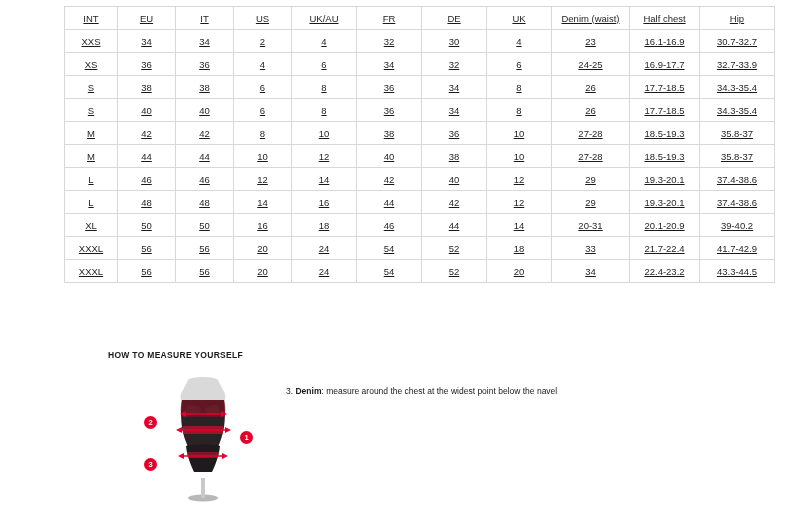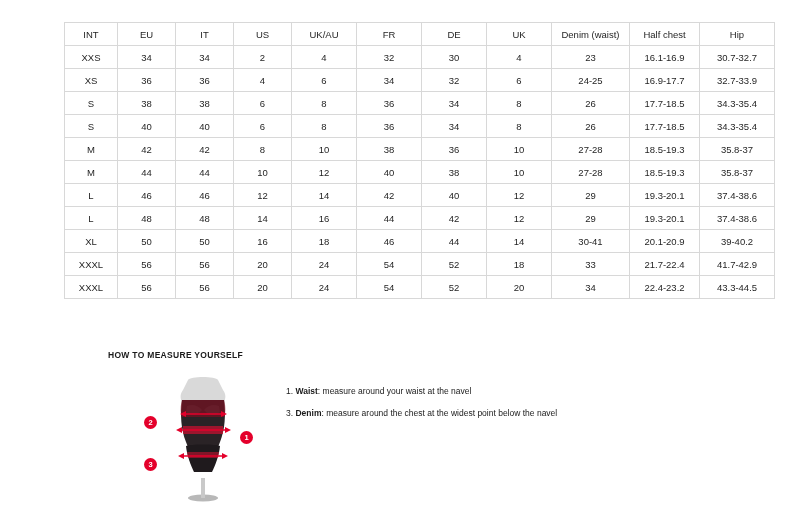--- a/index.html
+++ b/index.html
@@ -18,22 +18,23 @@
   .page {
     position: relative;
     width: 798px;
     height: 519px;
   }
 
   
   .size-table-wrap {
     position: absolute;
     left: 64px;
-    top: 22px;
+    top: 6px;
     width: 670px;
+    text-decoration: underline;
   }
   table.size-table {
     border-collapse: collapse;
     width: 670px;
     table-layout: fixed;
   }
   table.size-table th,
   table.size-table td {
     border: 1px solid #d8d8d8;
     height: 22px;
@@ -267,21 +268,21 @@
         </tr>
         <tr>
           <td>XL</td>
           <td>50</td>
           <td>50</td>
           <td>16</td>
           <td>18</td>
           <td>46</td>
           <td>44</td>
           <td>14</td>
-          <td>30-41</td>
+          <td>20-31</td>
           <td>20.1-20.9</td>
           <td>39-40.2</td>
         </tr>
         <tr>
           <td>XXXL</td>
           <td>56</td>
           <td>56</td>
           <td>20</td>
           <td>24</td>
           <td>54</td>
@@ -352,24 +353,20 @@
           <polygon points="62,82 56,79 56,85" fill="#e4002b"></polygon>
         </svg>
 
         <div class="marker m1">1</div>
         <div class="marker m2">2</div>
         <div class="marker m3">3</div>
       </div>
 
       <div class="notes">
         <div class="note-line">
-          <span>1.</span>
-          <b>Waist</b><span>: measure around your waist at the navel</span>
-        </div>
-        <div class="note-line">
           <span>3.</span>
           <b>Denim</b><span>: measure around the chest at the widest point below the navel</span>
         </div>
       </div>
 
     </div>
   </div>
 
 </div>
 

